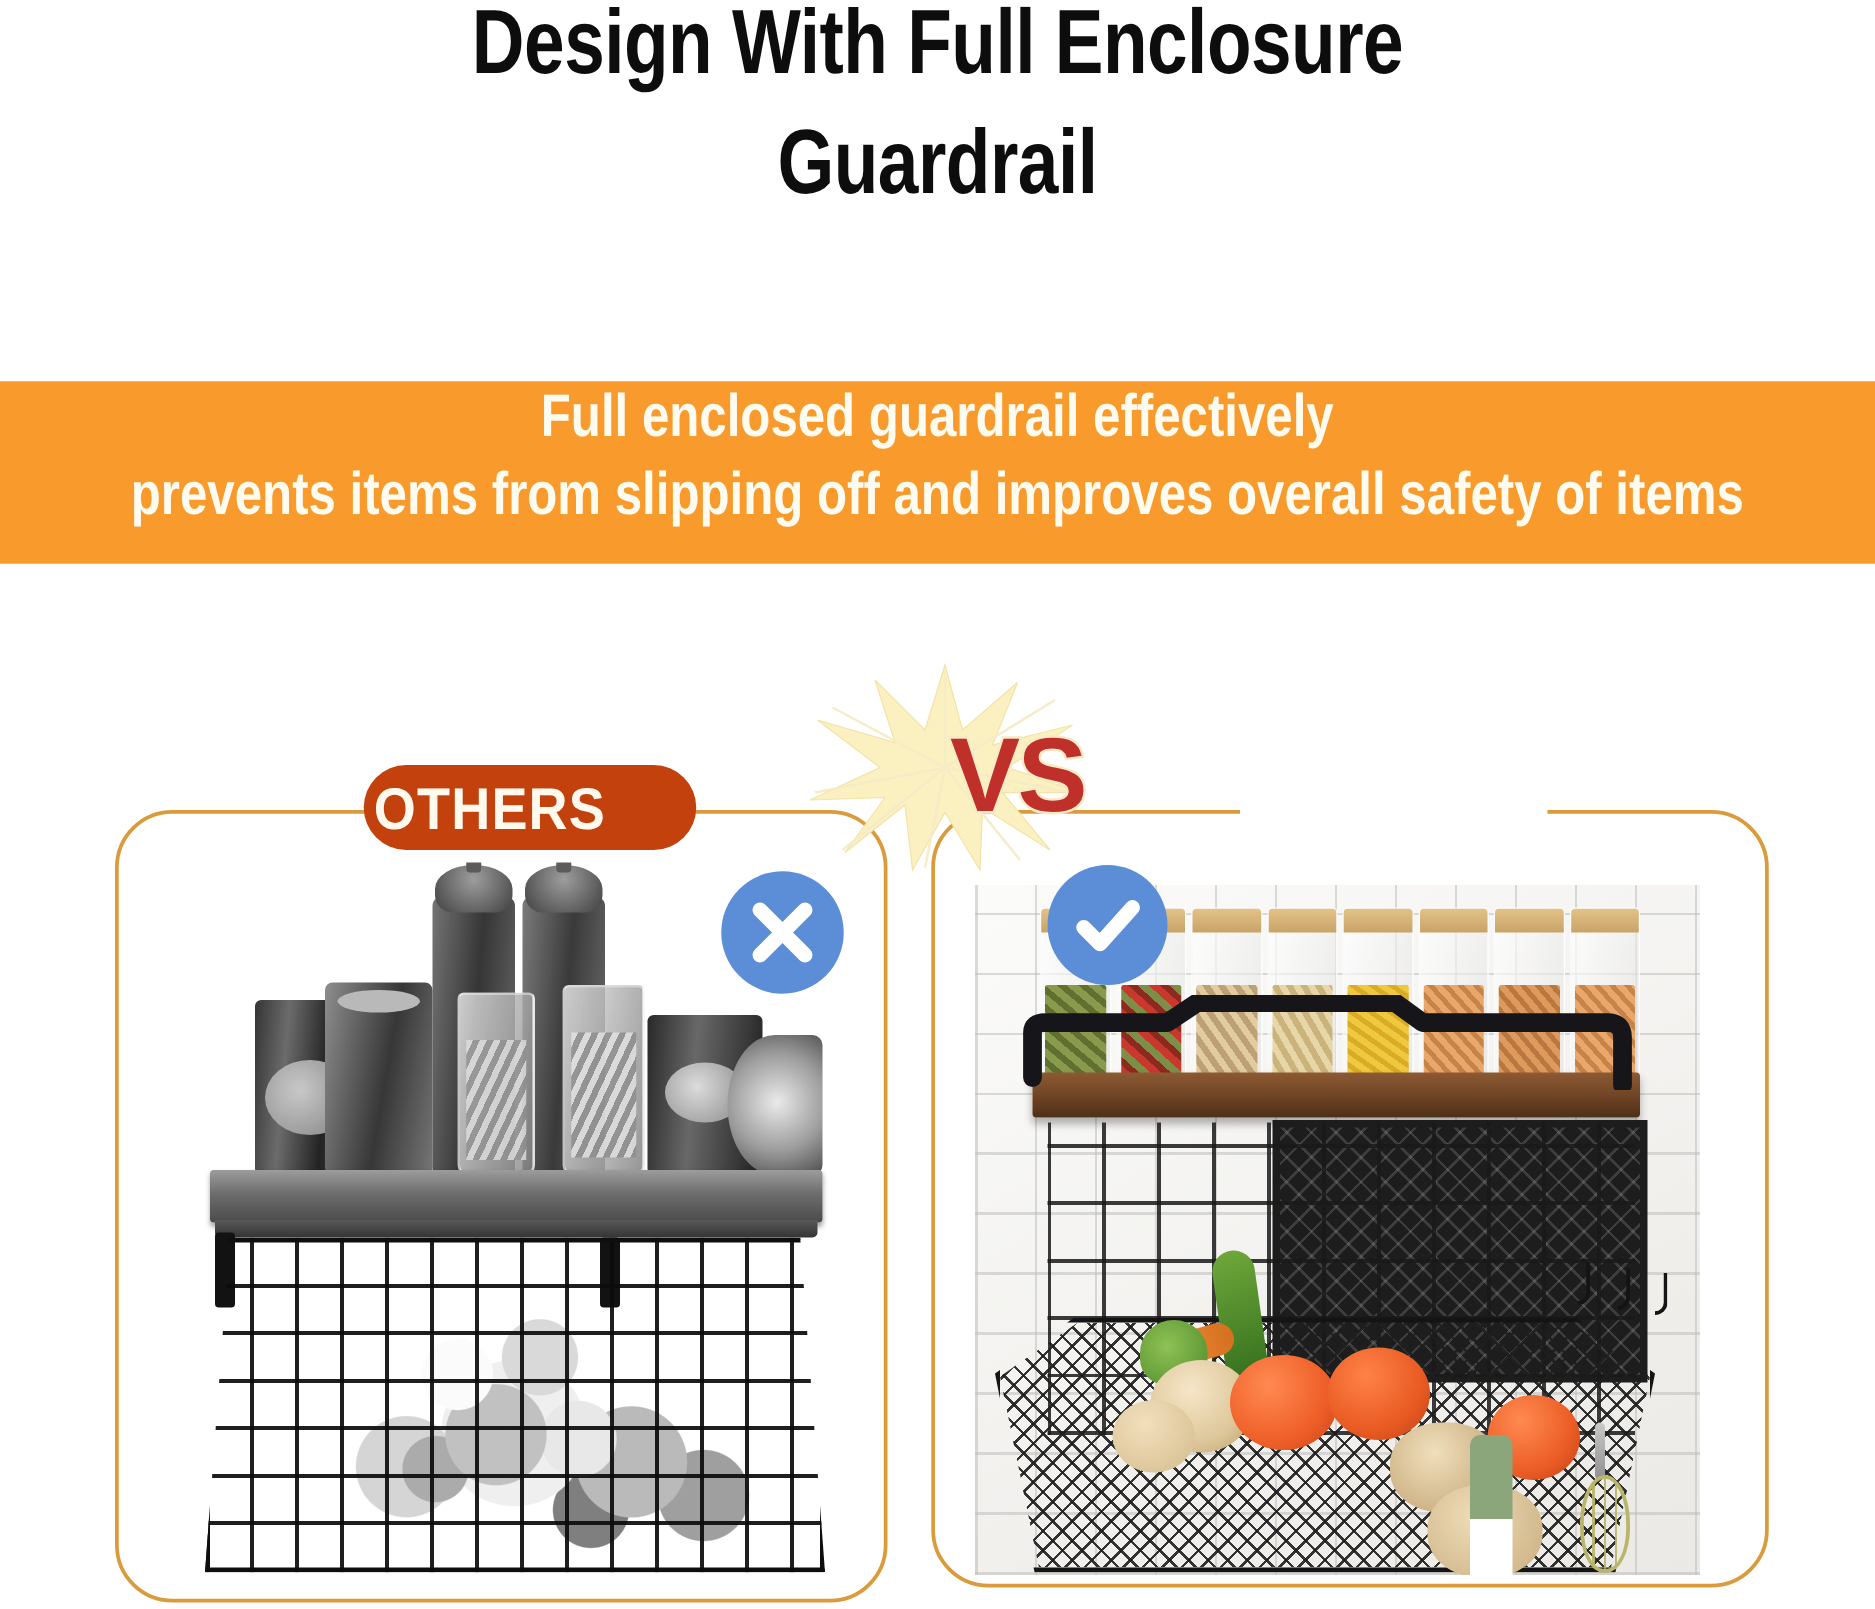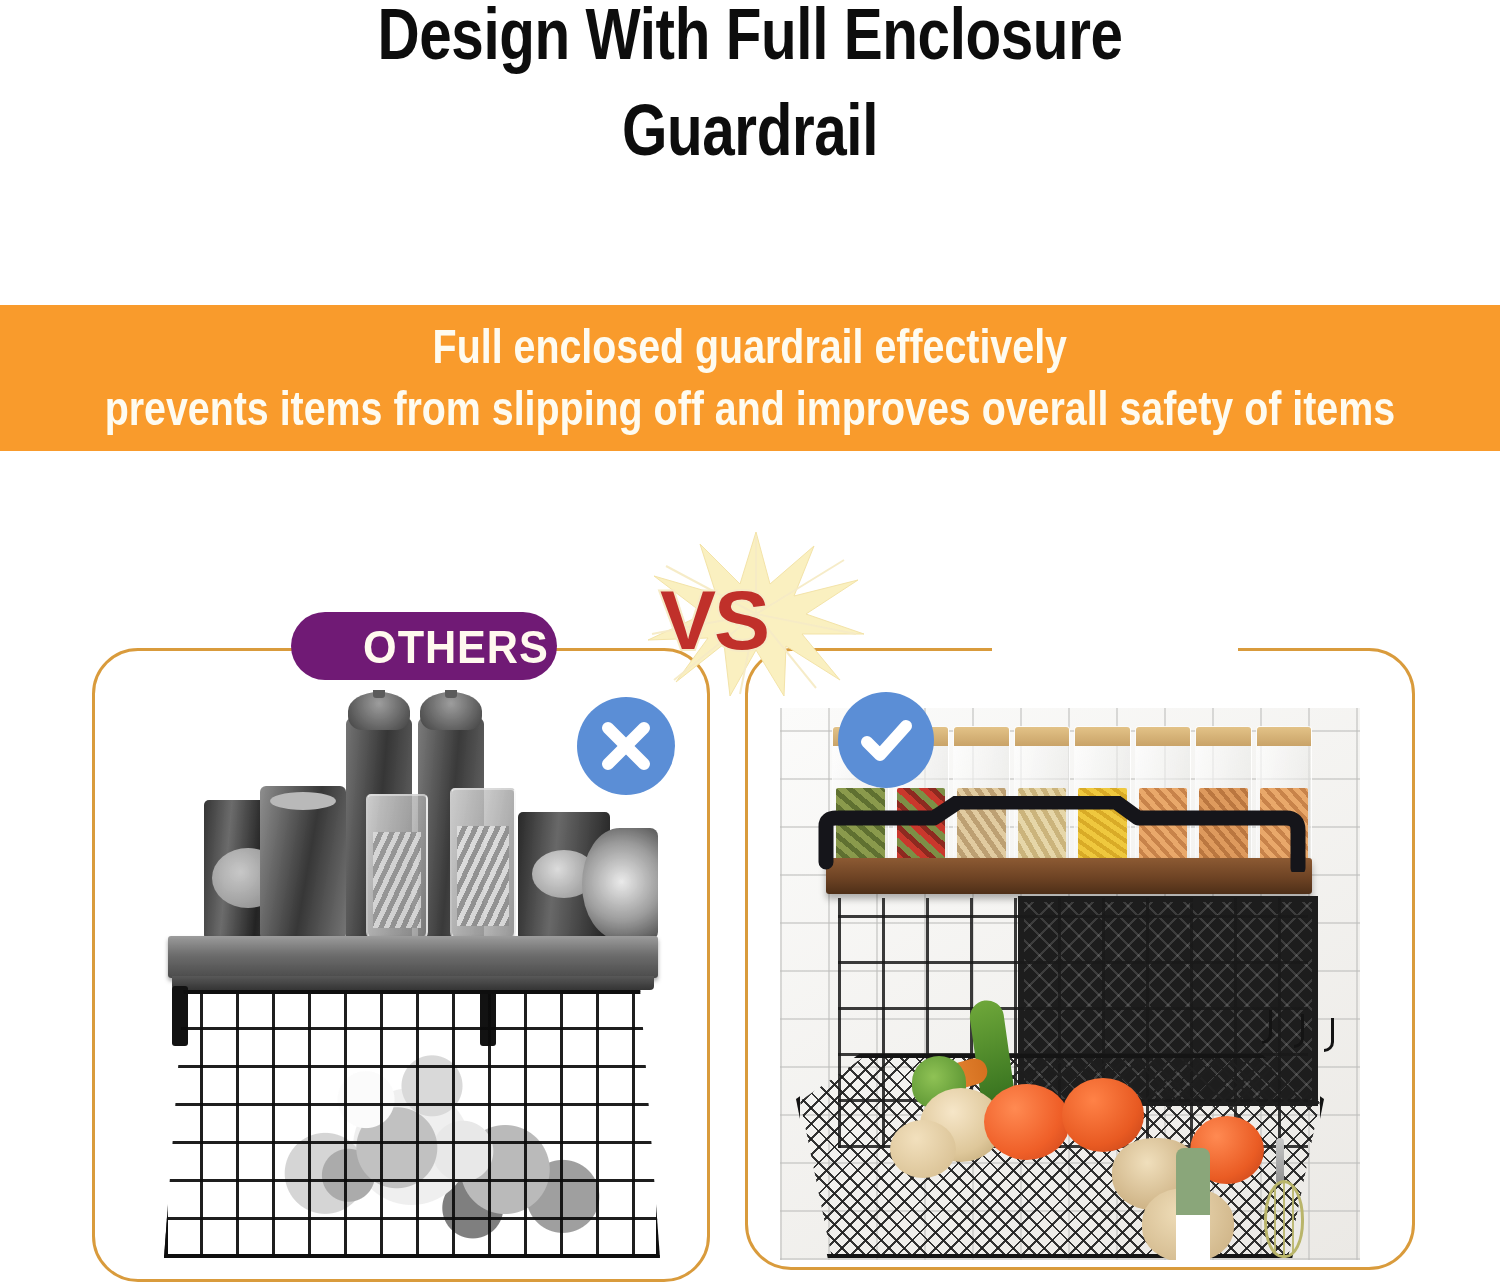--- a/index.html
+++ b/index.html
@@ -14,21 +14,21 @@
     font-family:"Liberation Sans", sans-serif;
     font-weight:bold; font-size:73px; line-height:96px; color:#0d0d0d;
     letter-spacing:-0.5px; transform:scaleX(.80); transform-origin:center center;
     white-space:nowrap;
   }
 
   
   .banner{
     position:absolute; left:0; top:305px; width:1500px; height:146px;
     background:#F99B2C; display:flex; flex-direction:column;
-    align-items:center; justify-content:center; gap:4px;
+    align-items:center; gap:4px;
   }
   .banner-line{
     font-weight:bold; font-size:48px; line-height:58px; color:#FEFBF0;
     white-space:nowrap; transform:scaleX(.82); transform-origin:center center;
   }
 
   
   .compare{ position:absolute; left:0; top:0; width:1500px; height:1287px; }
 
   .card{
@@ -193,33 +193,33 @@
   .utensil-spatula:after{ content:""; position:absolute; left:2px; bottom:-14px; width:30px; height:22px; background:#ffffff; clip-path:polygon(0 0,100% 0,80% 100%,56% 40%,44% 40%,20% 100%);}
   .whisk{ position:absolute; left:470px; top:250px; width:34px; height:118px; z-index:4;}
   .whisk:before{ content:""; position:absolute; left:12px; top:0; width:8px; height:46px; background:linear-gradient(180deg,#c9c9c9,#8f8f8f); border-radius:4px;}
   .whisk:after{ content:""; position:absolute; left:0; top:42px; width:34px; height:72px;
     border:3px solid #b9b56a; border-radius:50% 50% 46% 46%;
     background:repeating-linear-gradient(90deg,transparent 0 7px, rgba(185,181,106,.9) 7px 9px);}
   .hook{ position:absolute; width:10px; height:34px; border:3px solid #141414; border-top:none; border-left:none; border-radius:0 0 10px 0; z-index:4;}
 
   
   .pill{
-    position:absolute; z-index:6; background:#701a75; border-radius:38px;
-    display:flex; align-items:center; justify-content:flex-end;
+    position:absolute; z-index:6; background:#c2410c; border-radius:38px;
+    display:flex; align-items:center; justify-content:flex-start;
     color:#FFF9EE; font-weight:bold; white-space:nowrap;
   }
   .pill span{ transform:scaleX(.92); display:inline-block; letter-spacing:1px;}
   .pill.others{ left:291px; top:612px; width:266px; height:68px; font-size:47px; }
   .pill.ours  { left:988px; top:615px; width:254px; height:68px; font-size:47px; }
 
   
   .vs{ position:absolute; left:644px; top:530px; width:224px; height:168px; z-index:7; }
   .vs svg{ display:block; }
   .vs-text{
-    position:absolute; left:16px; top:48px; width:224px; text-align:left;
+    position:absolute; left:0; top:48px; width:224px; text-align:right;
     font-size:84px; font-weight:bold; color:#C0302A; line-height:84px;
     letter-spacing:-2px;
     -webkit-text-stroke:4px #F6EBC6; paint-order:stroke fill;
   }
 
   
   .badge{
     position:absolute; z-index:6; border-radius:50%; background:#5B8ED6;
     display:flex; align-items:center; justify-content:center;
   }

